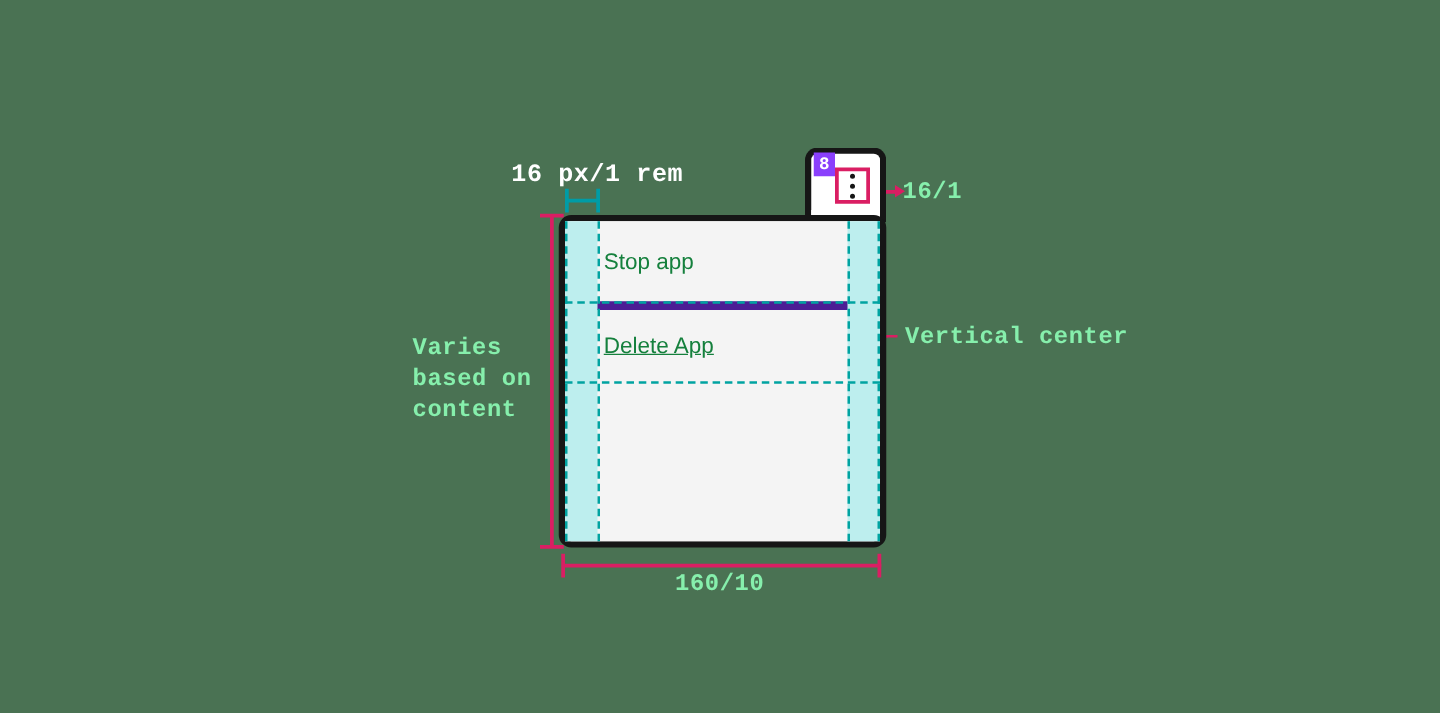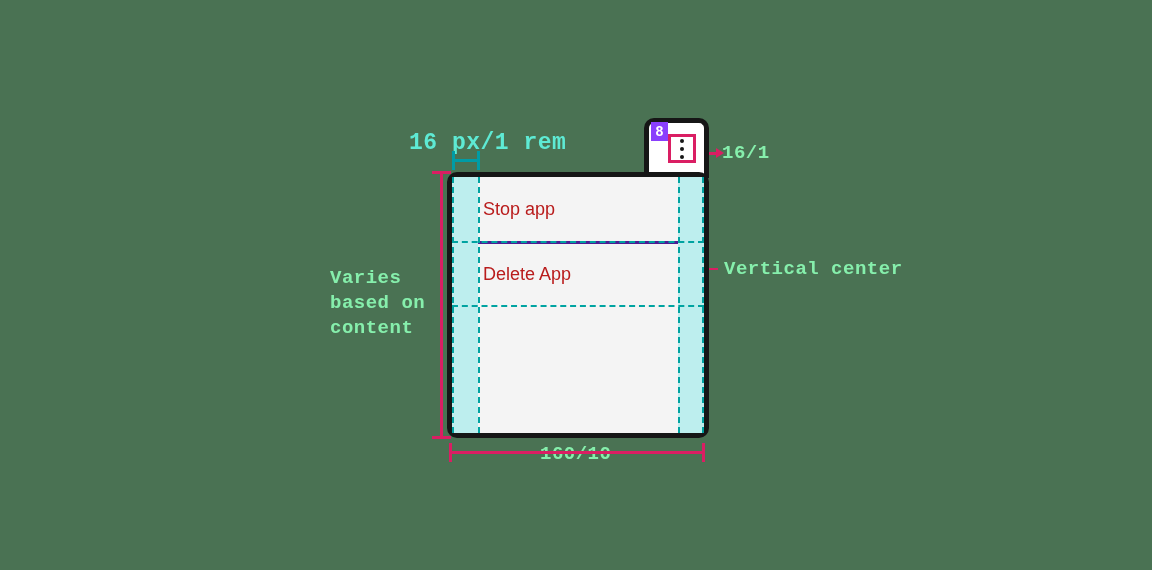--- a/index.html
+++ b/index.html
@@ -22,21 +22,21 @@
   
   .anno {
     position: absolute;
     font-family: "Liberation Mono", monospace;
     font-weight: 700;
     letter-spacing: 0.5px;
     white-space: pre;
     line-height: 1.32;
   }
   .anno-magenta { color: #86efac; font-size: 19px; }
-  .anno-teal { color: #5eead4; font-size: 23px; }
+  .anno-teal { color: #ffffff; font-size: 20px; }
 
   
   .component {
     position: absolute;
     left: 447px;
     top: 118px;
     width: 262px;
     height: 320px;
   }
 
@@ -85,26 +85,27 @@
     background: #f4f4f4;
     overflow: hidden;
   }
   .menu-item {
     position: relative;
     height: 64px;
     display: flex;
     align-items: center;
     padding-left: 31px;
     box-sizing: border-box;
-    color: #b91c1c;
+    color: #15803d;
     font-family: "Liberation Sans", sans-serif;
     font-size: 18px;
   }
   .menu-item.divided {
-    border-top: 3px solid #4c1d95;
+    border-top: 7px solid #4c1d95;
+    text-decoration: underline;
   }
 
   
   .pad-col {
     position: absolute;
     top: 59px;
     height: 256px;
     width: 26px;
     background: #bdeeee;
     pointer-events: none;
@@ -214,21 +215,21 @@
     align-items: center;
     justify-content: center;
     line-height: 1;
   }
 
   
   .lbl-16px { left: 409px; top: 128px; }
   .lbl-16-1 { left: 722px; top: 141px; }
   .lbl-varies { left: 330px; top: 266px; }
   .lbl-vcenter { left: 724px; top: 257px; }
-  .lbl-160 { left: 540px; top: 442px; }
+  .lbl-160 { left: 540px; top: 455px; }
 </style>
 </head>
 <body>
 
 <div class="stage">
 
   <div class="anno anno-teal lbl-16px">16 px/1 rem</div>
 
   <div class="anno anno-magenta lbl-16-1">16/1</div>
 

